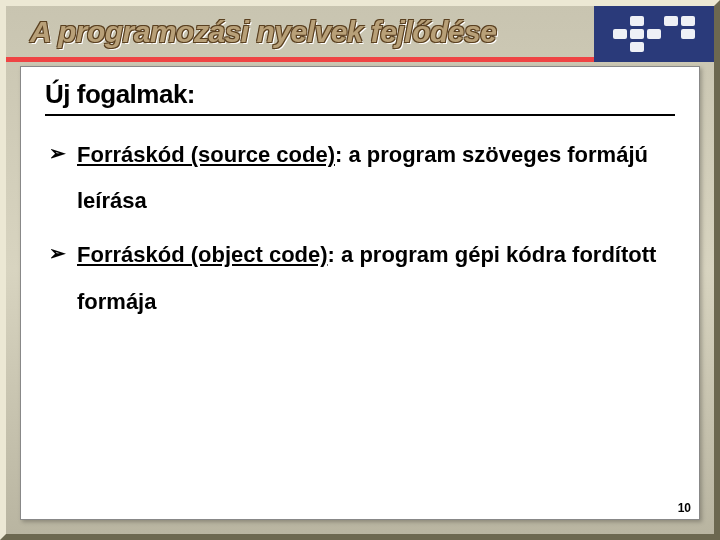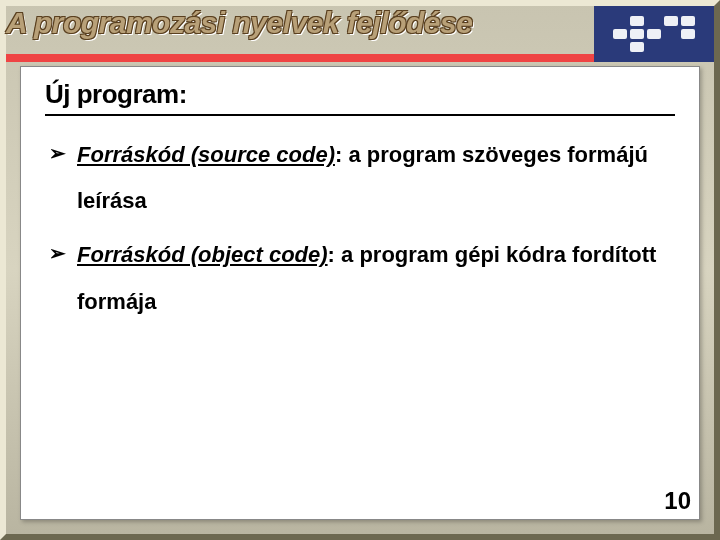--- a/index.html
+++ b/index.html
@@ -14,24 +14,24 @@
     position: absolute;
     inset: 0;
     border-top: 6px solid #ece8d4;
     border-left: 6px solid #ece8d4;
     border-right: 6px solid #6c6850;
     border-bottom: 6px solid #6c6850;
   }
   .header {
     position: relative;
     height: 56px;
-    border-bottom: 8px solid #ef4444;
+    border-bottom: 5px solid #ef4444;
     display: flex;
-    align-items: flex-start;
-    padding-left: 0;
+    align-items: center;
+    padding-left: 24px;
   }
   .slide-title {
     font-family: "Arial Black", Arial, sans-serif;
     font-size: 30px;
     font-weight: 900;
     font-style: italic;
     color: #b8a078;
     text-shadow:
       -1px -1px 0 #5a4020,
        1px -1px 0 #5a4020,
@@ -95,26 +95,26 @@
     line-height: 2.1;
   }
   .bullets li::before {
     content: "➢";
     position: absolute;
     left: 0;
     top: 0;
     font-size: 20px;
     color: #000;
   }
-  .term { text-decoration: underline; font-style: italic; }
+  .term { text-decoration: underline; }
   .pagenum {
     position: absolute;
     right: 8px;
     bottom: 4px;
-    font-size: 24px;
+    font-size: 12px;
     font-weight: bold;
     color: #000;
   }
 </style>
 </head>
 <body>
 
 <div class="frame">
 
   <div class="header">
@@ -134,21 +134,21 @@
         <span class="off"></span>
           <span></span>
           <span class="off"></span>
           <span class="off"></span>
           <span class="off"></span>
       </div>
     </div>
   </div>
 
   <div class="content">
-    <div class="subtitle">Új program:</div>
+    <div class="subtitle">Új fogalmak:</div>
     <ul class="bullets">
       <li>
         <span class="term">Forráskód (source code)</span><span>: a program szöveges formájú leírása</span>
       </li>
       <li>
         <span class="term">Forráskód (object code)</span><span>: a program gépi kódra fordított formája</span>
       </li>
     </ul>
     <div class="pagenum">10</div>
   </div>

